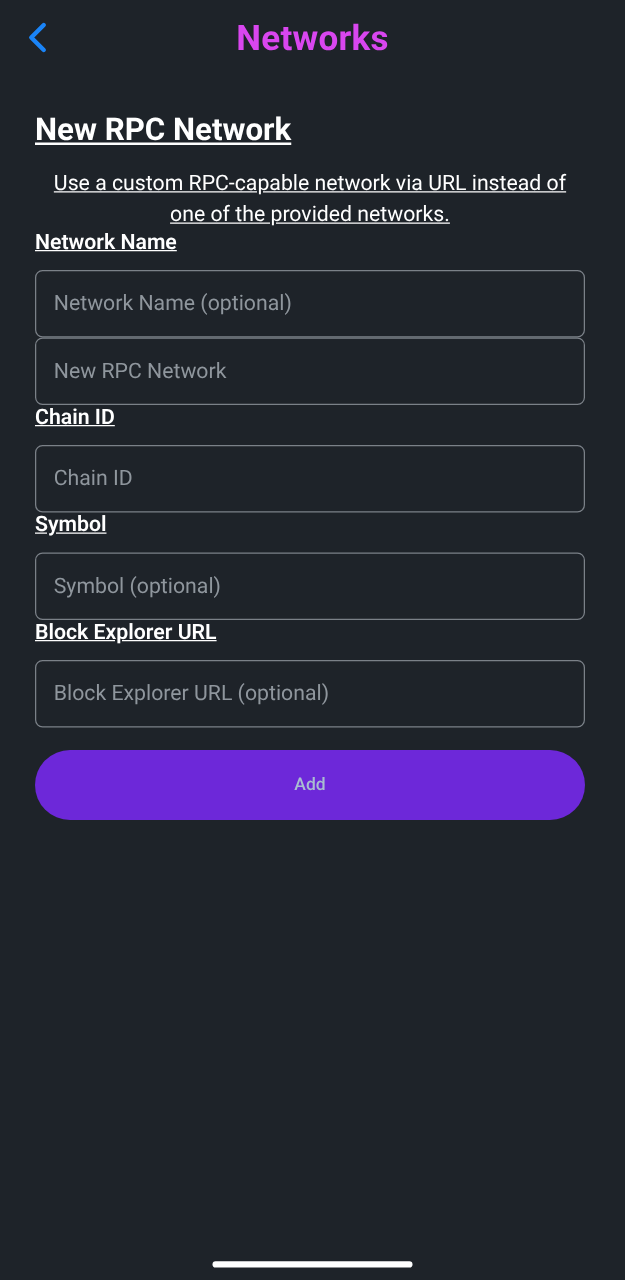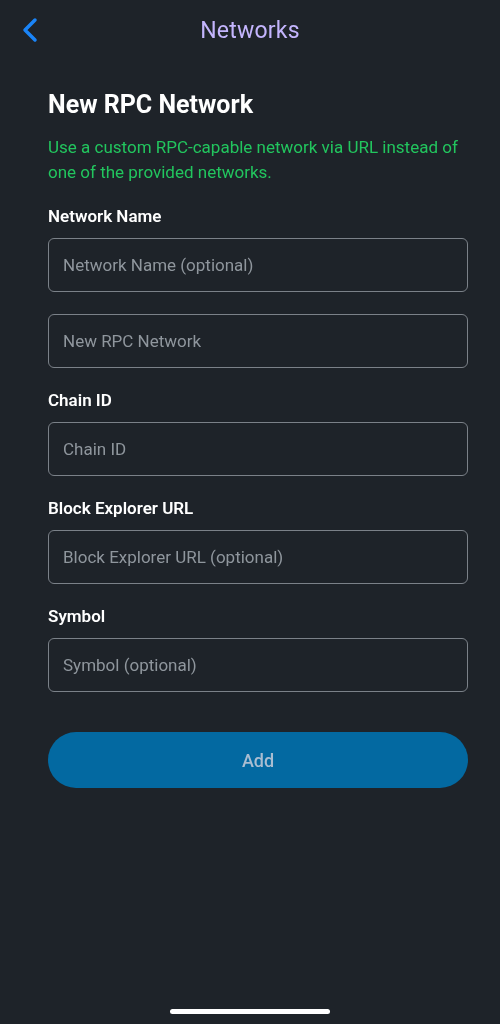--- a/index.html
+++ b/index.html
@@ -29,43 +29,43 @@
       top: 50%;
       transform: translateY(-50%);
       width: 24px;
       height: 24px;
       display: flex;
       align-items: center;
       justify-content: center;
       cursor: pointer;
     }
     .header-title {
-      font-size: 23px;
-      font-weight: 400;
-      color: #c4b5fd;
+      font-size: 28px;
+      font-weight: 700;
+      color: #d946ef;
       letter-spacing: 0.2px;
     }
     .content {
-      padding: 30px 32px 0 48px;
+      padding: 30px 32px 0 28px;
+      text-decoration: underline;
     }
     .page-title {
       font-size: 25px;
       font-weight: 700;
       color: #ffffff;
       margin-bottom: 16px;
     }
     .page-description {
       font-size: 17px;
       font-weight: 400;
-      color: #22c55e;
+      color: #ffffff;
       line-height: 1.45;
-      margin-bottom: 22px;
+      text-align: center;
     }
     .field-group {
-      margin-bottom: 22px;
     }
     .field-label {
       font-size: 17px;
       font-weight: 600;
       color: #ffffff;
       margin-bottom: 12px;
       display: block;
     }
     .field-input {
       width: 100%;
@@ -78,24 +78,24 @@
       color: #fdba74;
       outline: none;
       font-family: inherit;
     }
     .field-input::placeholder {
       color: #8f969d;
     }
     .add-button {
       width: 100%;
       height: 56px;
-      background: #0369a1;
+      background: #6d28d9;
       border: none;
       border-radius: 30px;
-      font-size: 18px;
+      font-size: 14px;
       font-weight: 500;
       color: #a9bdd1;
       cursor: pointer;
       margin-top: 18px;
       font-family: inherit;
     }
     .home-indicator {
       position: absolute;
       bottom: 10px;
       left: 50%;
@@ -130,25 +130,25 @@
   <div class="field-group">
     <input class="field-input" type="text" placeholder="New RPC Network" style="">
   </div>
 
   <div class="field-group">
     <label class="field-label">Chain ID</label>
     <input class="field-input" type="text" placeholder="Chain ID" style="">
   </div>
 
   <div class="field-group">
-    <label class="field-label">Block Explorer URL</label>
-    <input class="field-input" type="text" placeholder="Block Explorer URL (optional)" style="">
+    <label class="field-label">Symbol</label>
+    <input class="field-input" type="text" placeholder="Symbol (optional)" style="">
   </div>
 
   <div class="field-group">
-    <label class="field-label">Symbol</label>
-    <input class="field-input" type="text" placeholder="Symbol (optional)" style="">
+    <label class="field-label">Block Explorer URL</label>
+    <input class="field-input" type="text" placeholder="Block Explorer URL (optional)" style="">
   </div>
 
   <button class="add-button">Add</button>
 </div>
 
 <div class="home-indicator"></div>
 
 </body></html>

